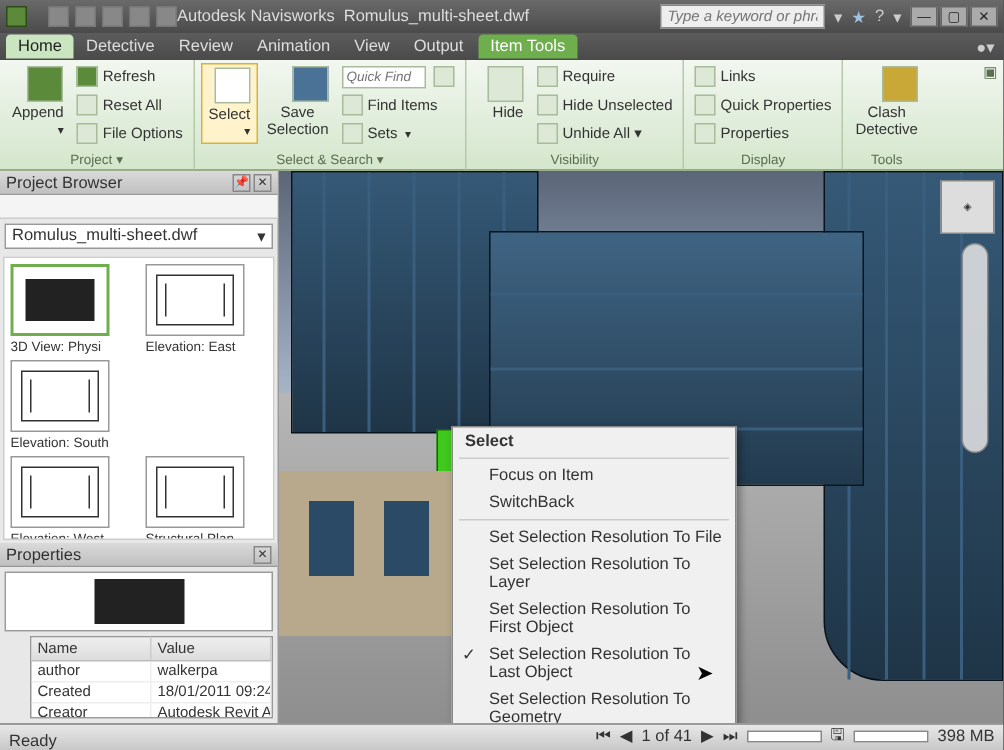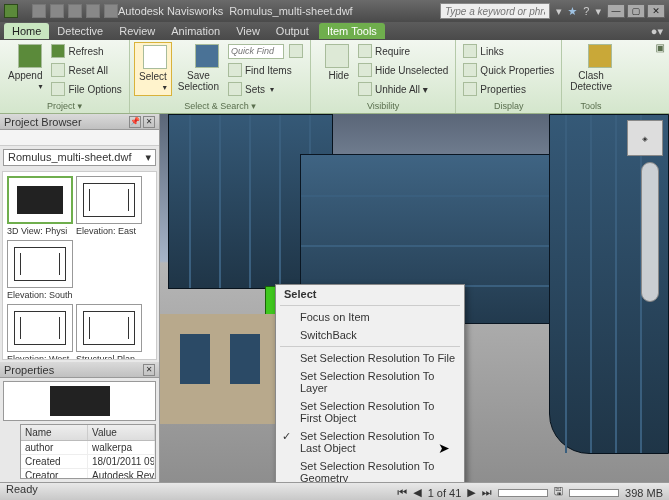--- a/index.html
+++ b/index.html
@@ -25,26 +25,26 @@
 .bigbtn{display:flex;flex-direction:column;align-items:flex-end;padding:2px 4px;min-width:38px}
 .bigbtn .ico{width:24px;height:24px;background:#dde9d6;border:1px solid #a8bc9b;margin-bottom:2px}
 .bigbtn span{font-size:10px;text-align:center;line-height:11px}
 .smallcol{display:flex;flex-direction:column;gap:1px}
 .smallbtn{display:flex;align-items:center;gap:3px;padding:1px 3px;height:18px;white-space:nowrap}
 .smallbtn .sico{width:14px;height:14px;background:#dde9d6;border:1px solid #a8bc9b}
 .smallbtn span{font-size:10px}
 .quickfind{width:56px;height:15px;border:1px solid #a8bc9b;font-size:9px;font-style:italic;color:#999;padding:0 2px;background:#fff}
 .ribbon-min{position:absolute;right:4px;top:2px;font-size:10px;color:#5a6f4e}
 .workspace{display:flex;height:368px}
-.browser{width:160px;background:#e8e8e8;border-right:1px solid #999;display:flex;flex-direction:column}
+.browser{width:186px;background:#e8e8e8;border-right:1px solid #999;display:flex;flex-direction:column}
 .panel-hdr{height:16px;background:linear-gradient(#dadada,#c0c0c0);border-bottom:1px solid #999;display:flex;align-items:center;padding:0 4px;font-size:10px;justify-content:space-between}
 .panel-hdr .hdrbtns{display:flex;gap:2px}
 .panel-hdr .hb{width:12px;height:12px;border:1px solid #888;font-size:8px;text-align:center;line-height:10px}
 .thumbs{flex:1;overflow:hidden;padding:4px;background:#fff;border:1px solid #ccc;margin:2px}
-.thumbrow{display:flex;gap:1px;margin-bottom:4px}
+.thumbrow{display:flex;gap:22px;margin-bottom:4px}
 .thumbcell{width:68px}
 .thumb{width:66px;height:48px;border:1px solid #999;background:#fff;position:relative;overflow:hidden}
 .thumb .tw{position:absolute;inset:6px;border:1px solid #333}
 .thumb .tw2{position:absolute;inset:12px;border-left:1px solid #333;border-right:1px solid #333}
 .thumb.sel{border:2px solid #6fae4d}
 .thumbcell .cap{font-size:9px;margin-top:2px;white-space:nowrap;overflow:hidden}
 .props{height:120px;display:flex;flex-direction:column}
 .props .pimg{height:40px;background:#fff;border:1px solid #999;margin:3px}
 .props .grid{flex:1;border:1px solid #999;margin:0 3px 3px 20px;background:#fff;overflow:hidden}
 .props .gridhdr{display:flex;background:linear-gradient(#eee,#ddd);border-bottom:1px solid #bbb}
@@ -54,21 +54,21 @@
 .viewport{flex:1;background:linear-gradient(#5a6678 0%, #a6b4c8 40%, #b6b6b6 40.5%, #8e8e8e 100%);position:relative;overflow:hidden}
 .bldg{position:absolute;background:#2b4a66;border:1px solid #0a1622}
 .greenwall{position:absolute;background:#3fc81e;border:1px solid #1a6208}
 .glass-tower{position:absolute;background:linear-gradient(#355977,#1f3547);border:1px solid #07121c}
 .mullion{position:absolute;background:#3a5f7e}
 .ctx{position:absolute;width:190px;background:#f0f0f0;border:1px solid #888;box-shadow:2px 2px 6px rgba(0,0,0,.4);z-index:100}
 .ctx .ci{padding:3px 8px 3px 24px;font-size:11px;position:relative;display:flex;justify-content:space-between;align-items:center}
 .ctx .ci.hdr{font-weight:bold;padding-left:8px}
 .ctx .sep{height:1px;background:#ccc;margin:2px 4px}
 .ctx .chk{position:absolute;left:6px;top:3px}
-.statusbar{height:18px;background:linear-gradient(#e8e8e8,#c8c8c8);border-top:1px solid #999;display:flex;align-items:flex-start;padding:0 6px;font-size:10px;justify-content:space-between}
+.statusbar{height:18px;background:linear-gradient(#e8e8e8,#c8c8c8);border-top:1px solid #999;display:flex;align-items:flex-end;padding:0 6px;font-size:10px;justify-content:space-between}
 .statusbar .sright{display:flex;align-items:center;gap:6px}
 .statusbar .bar{width:50px;height:8px;border:1px solid #888;background:#fff}
 .ico-green{background:#5b8a3a!important}
 .ico-blue{background:#4a7296!important}
 .ico-gold{background:#c9a838!important}
 </style>
 </head>
 <body>
 
 <div class="titlebar">

